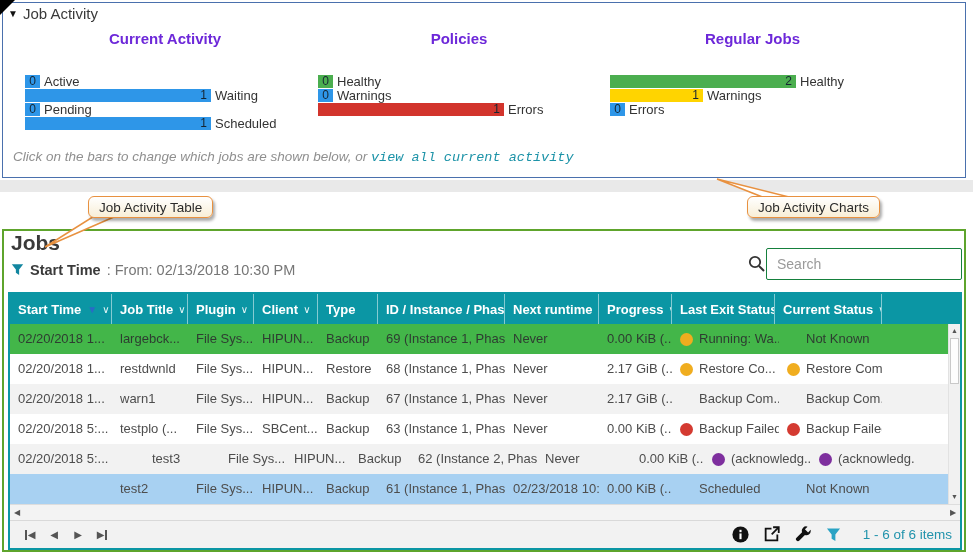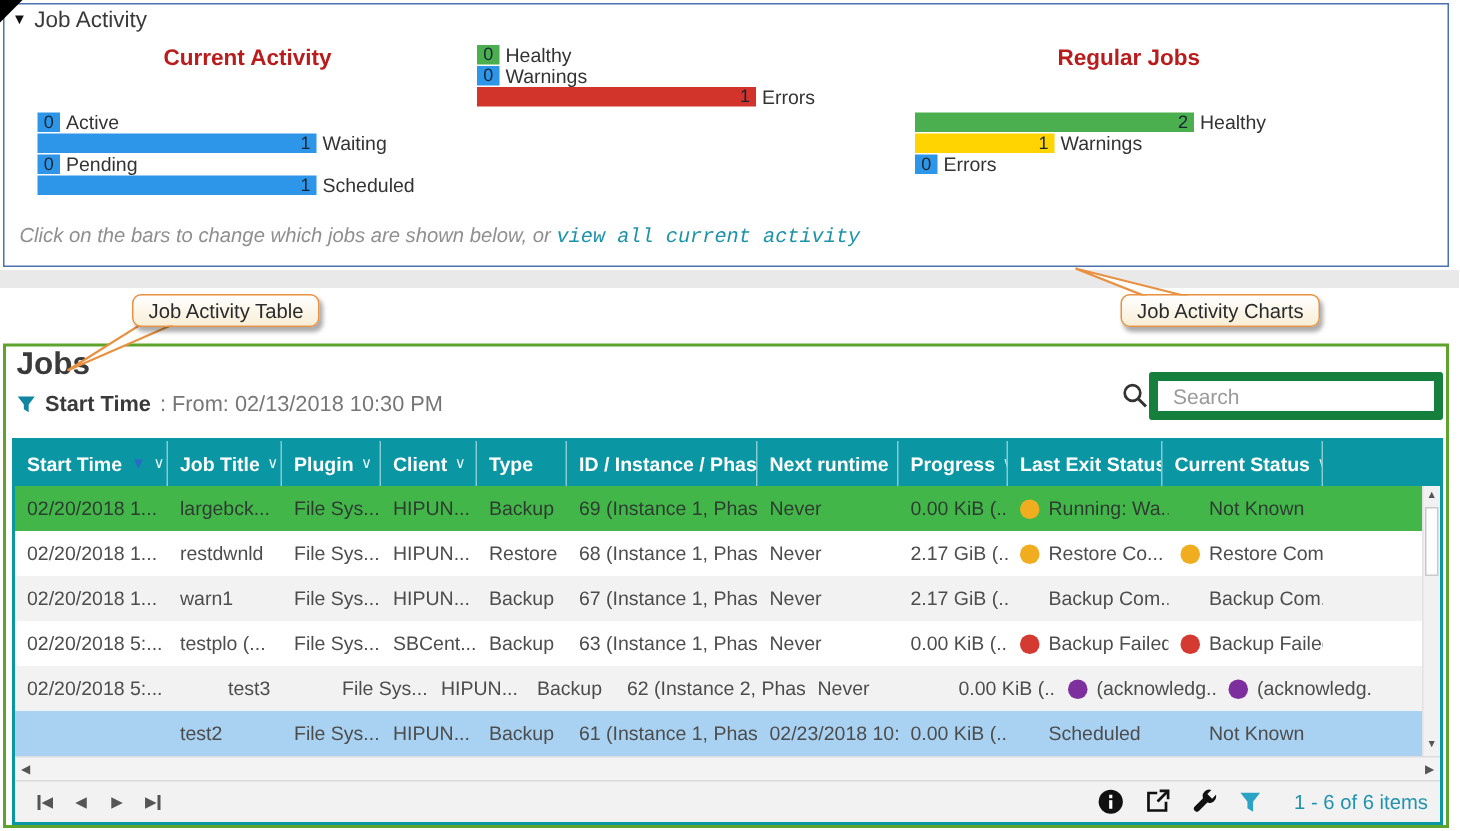--- a/index.html
+++ b/index.html
@@ -14,21 +14,21 @@
   
   .activity-panel { position:absolute; left:2px; top:2px; width:964px; height:176px;
     background:#fff; border:1px solid #4a70ad; }
   .panel-header { position:absolute; left:5px; top:2px; display:flex; align-items:center; gap:5px;
     font-size:15px; color:#3a3a3a; cursor:default; }
   .panel-header .tri { font-size:10px; color:#111; }
   .chart-group { position:absolute; top:27px; }
   .chart-group.g0 { left:22px; width:280px; }
   .chart-group.g1 { left:315px; width:282px; }
   .chart-group.g2 { left:607px; width:285px; }
-  .group-title { font-weight:bold; font-size:15px; color:#b91c1c; text-align:center;
+  .group-title { font-weight:bold; font-size:15px; color:#6d28d9; text-align:center;
     height:18px; line-height:18px; margin-bottom:27px; }
   .bar-row { display:flex; align-items:stretch; height:13px; margin-bottom:1px; }
   .bar { display:flex; align-items:center; justify-content:flex-end; height:13px; }
   .bar.zero { justify-content:center; }
   .bar-value { font-size:12px; line-height:13px; color:#152532; padding-right:4px; }
   .bar.zero .bar-value { padding-right:0; }
   .bar-label { margin-left:4px; font-size:13px; line-height:13px; color:#333; white-space:nowrap; }
   .footer-note { position:absolute; left:10px; top:146px; font-size:13.5px; font-style:italic; color:#8f8f8f; }
   .footer-note a { color:#1d93a8; text-decoration:none; font-style:italic; cursor:pointer;font-family:Liberation Mono, monospace; }
 
@@ -45,21 +45,21 @@
 
   
   .jobs-panel { position:absolute; left:2px; top:229px; width:964px; height:323px;
     background:#fff; border:2px solid #5ea42c; }
   .jobs-title { position:absolute; left:7px; top:0px; font-size:21px; font-weight:bold; color:#3a3a3a; }
   .filter-row { position:absolute; left:7px; top:31px; display:flex; align-items:center; gap:6px;
     font-size:14.5px; color:#767676; }
   .filter-row b { color:#3a3a3a; }
   .search-icon { position:absolute; left:744px; top:24px; }
   .search-input { position:absolute; right:2px; top:17px; width:196px; height:32px;
-    border:6px solid #15803d; border-radius:2px; padding:0 10px; font-size:14px;
+    border:1px solid #15803d; border-radius:2px; padding:0 10px; font-size:14px;
     font-family:"Liberation Sans", sans-serif; color:#444; background:#fff; }
   .search-input::placeholder { color:#9a9a9a; }
 
   
   .grid { position:absolute; left:4px; top:61px; width:954px; height:258px;
     border:2px solid #0b96a4; background:#fff; }
   .grid-header { display:flex; height:30px; background:#0b96a4; }
   .th { position:relative; display:flex; align-items:center; padding-left:8px;
     color:#fff; font-weight:bold; font-size:13px; white-space:nowrap; overflow:hidden;
     border-right:1px solid rgba(255,255,255,.5); cursor:pointer; }
@@ -135,20 +135,21 @@
             <span class="bar-label">Pending</span>
           </div>
           <div class="bar-row">
             <div class="bar" style="background: rgb(46, 150, 232); width: 186px;">
               <span class="bar-value">1</span>
             </div>
             <span class="bar-label">Scheduled</span>
           </div>
         </div>
         <div class="chart-group g1">
+          <div class="group-title">Policies</div>
           <div class="bar-row">
             <div class="bar zero" style="background: rgb(75, 174, 79); width: 15px;">
               <span class="bar-value">0</span>
             </div>
             <span class="bar-label">Healthy</span>
           </div>
           <div class="bar-row">
             <div class="bar zero" style="background: rgb(46, 150, 232); width: 15px;">
               <span class="bar-value">0</span>
             </div>

